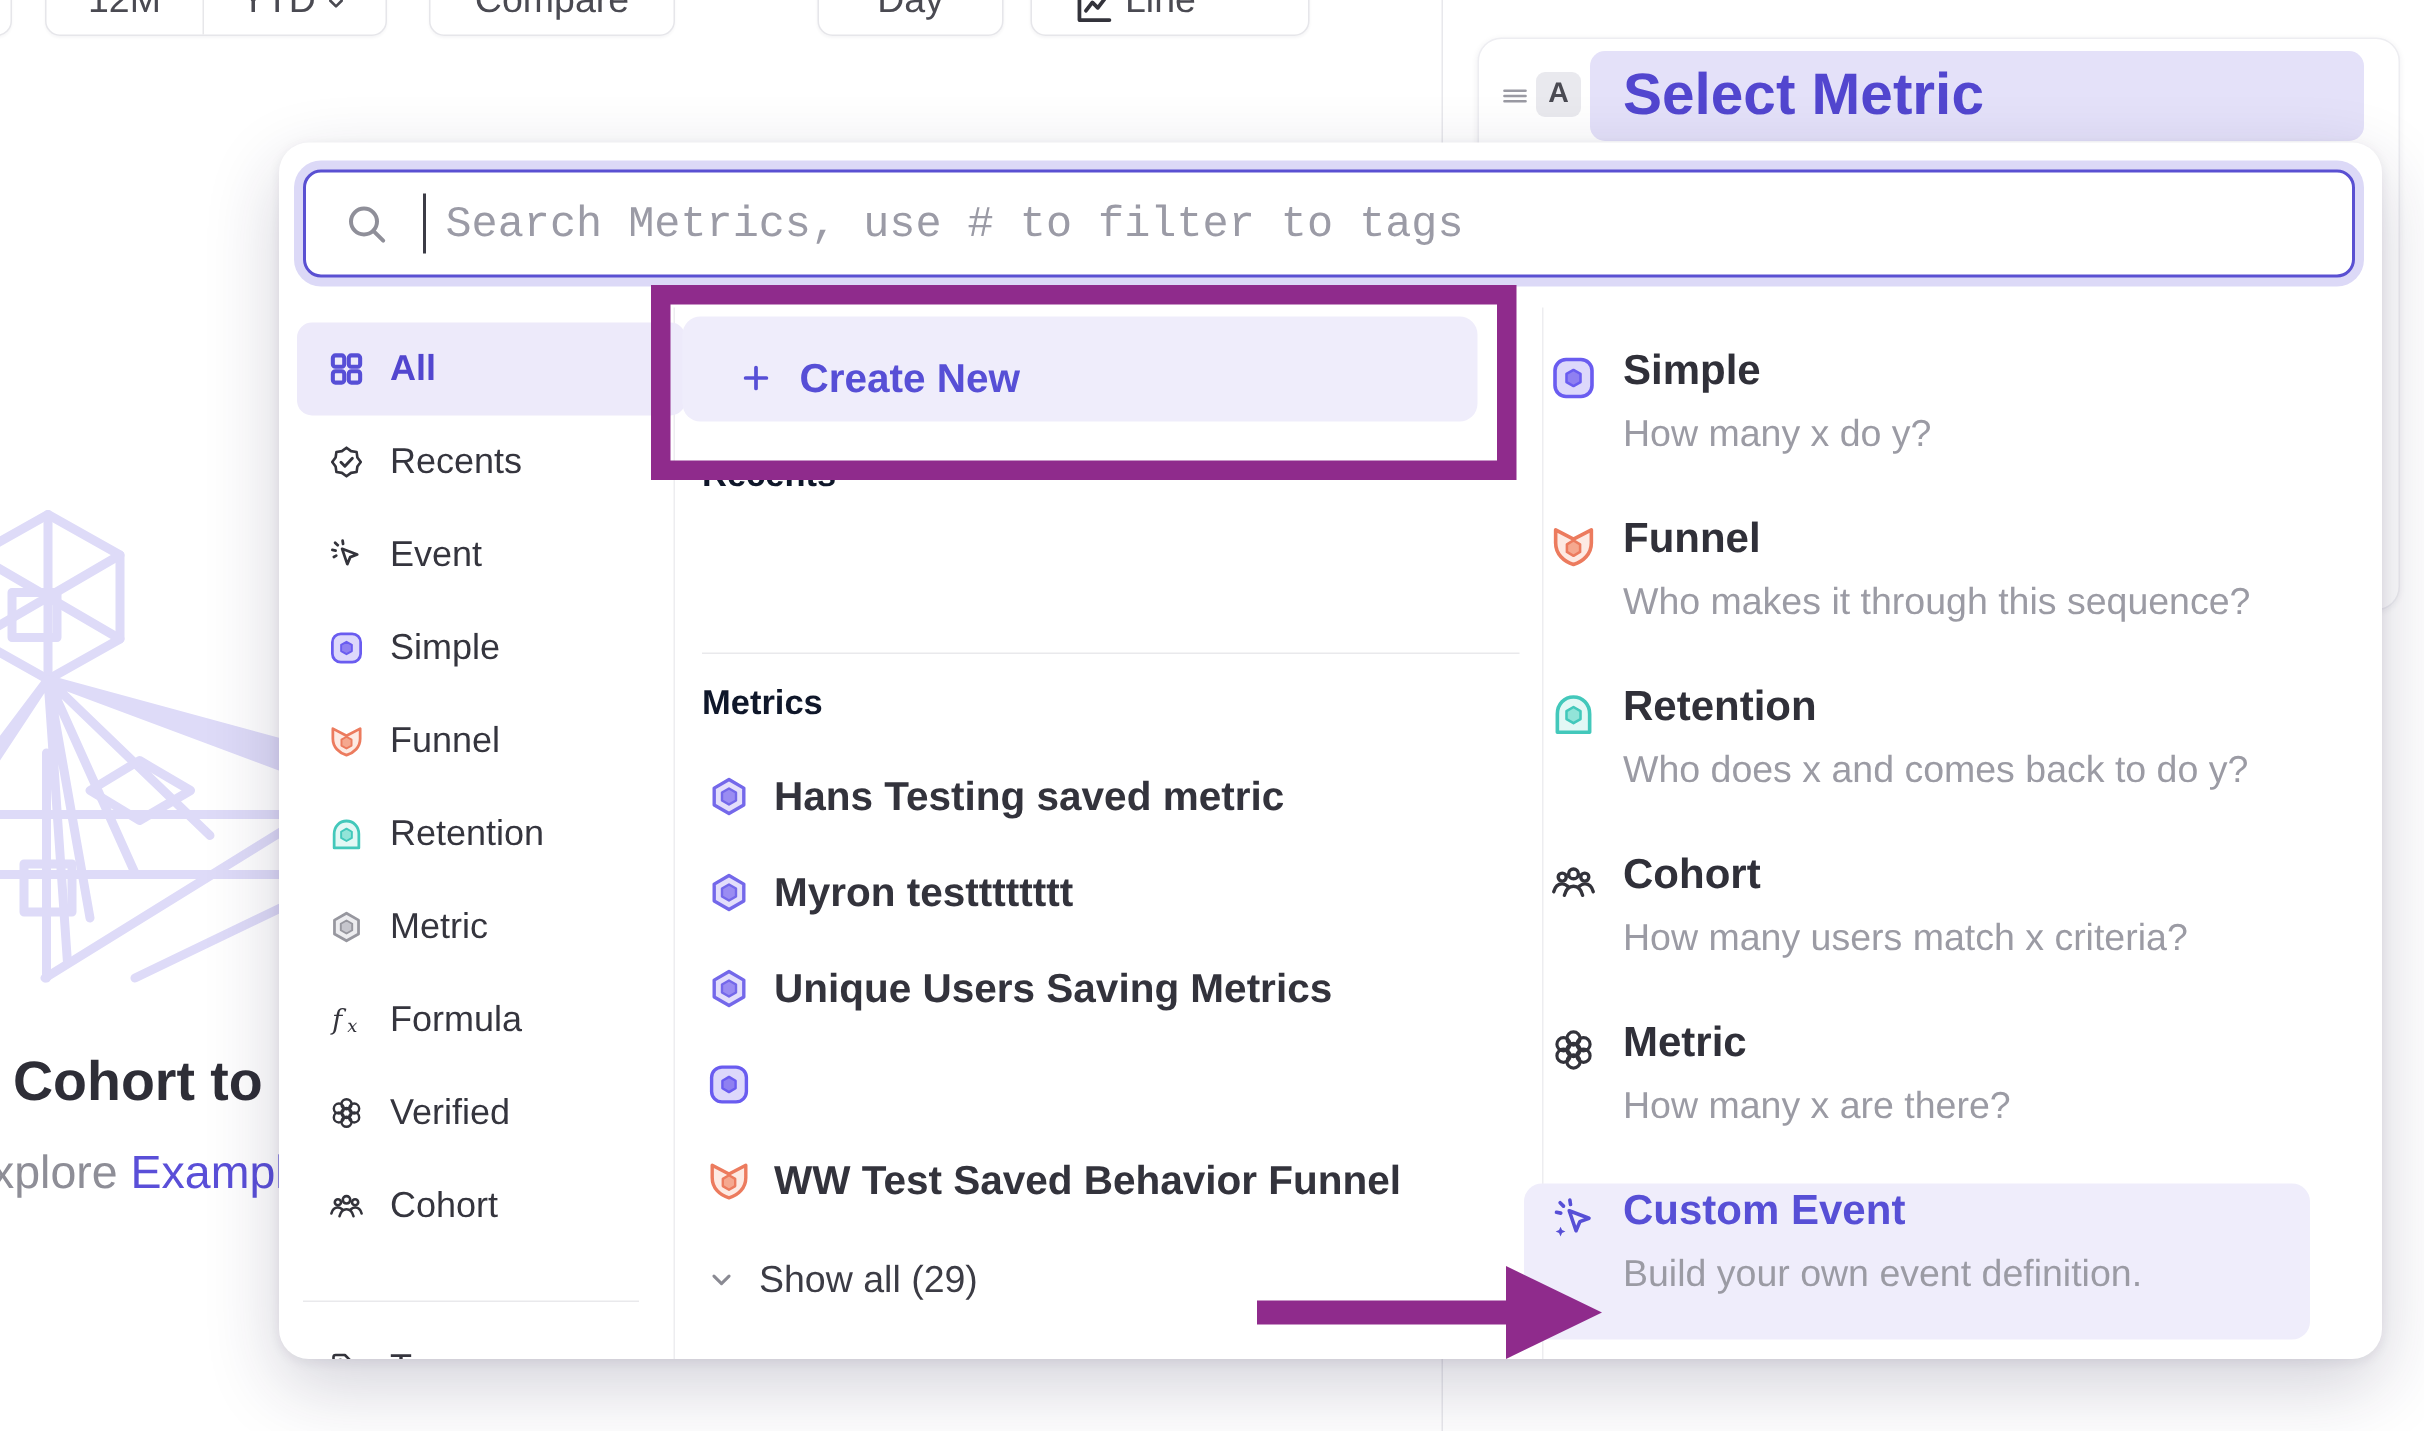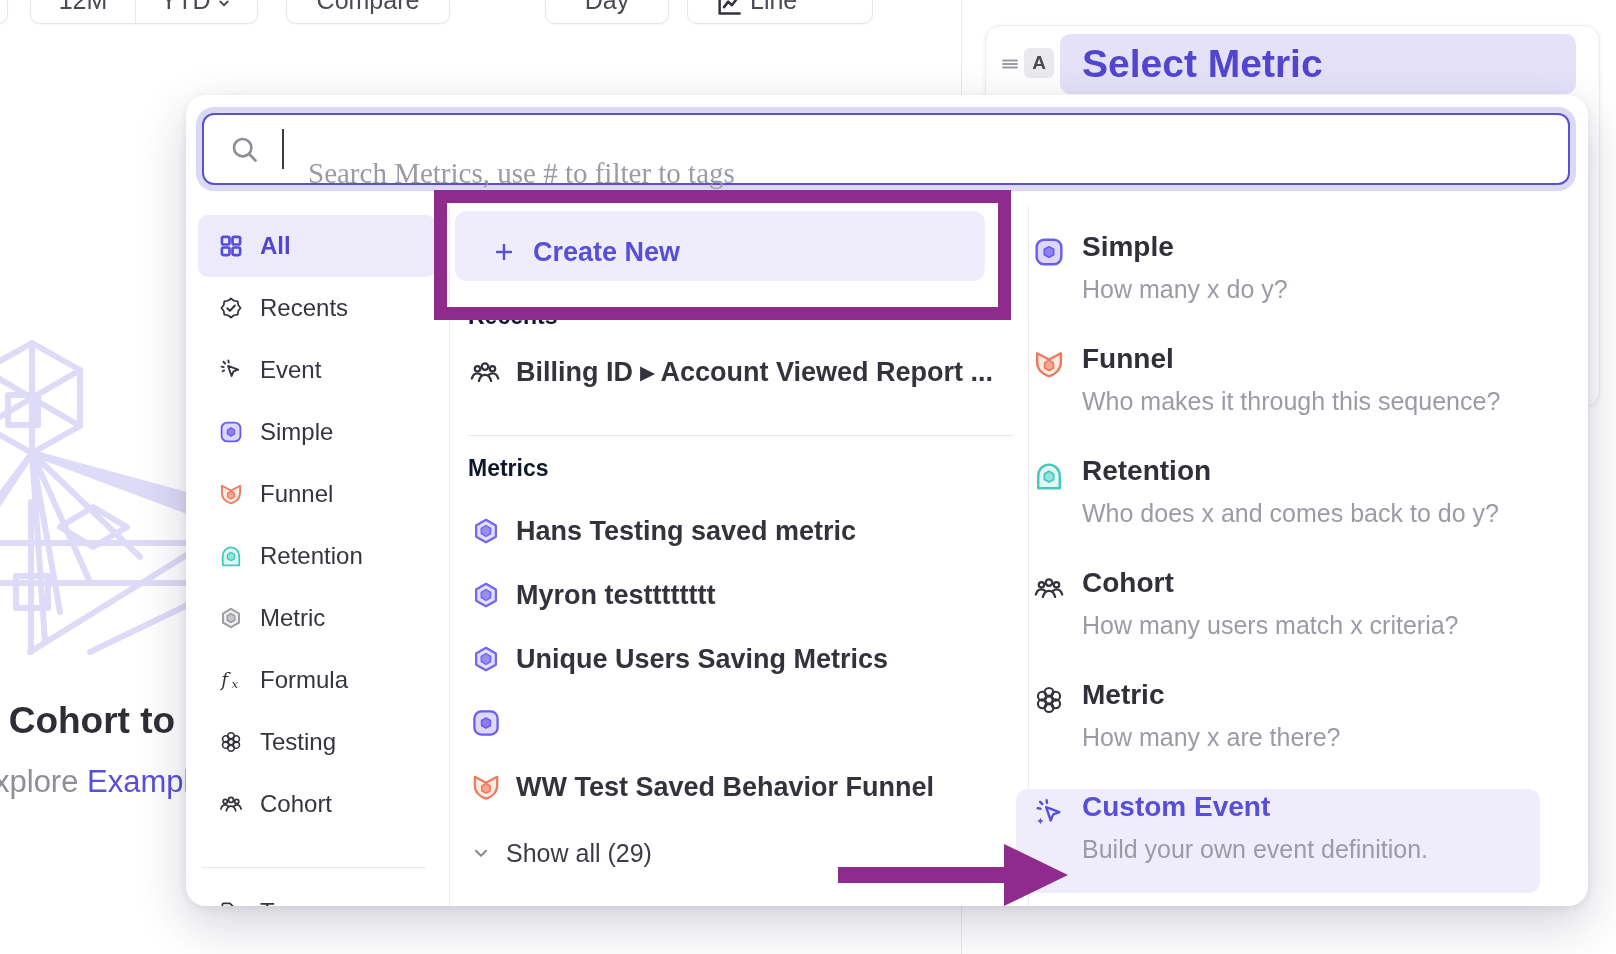--- a/index.html
+++ b/index.html
@@ -50,22 +50,22 @@
   
   .panel{position:absolute;left:186px;top:95px;width:1402px;height:811px;background:#fff;
     border-radius:20px;box-shadow:0 18px 50px rgba(35,30,70,.20),0 2px 8px rgba(35,30,70,.08);
     z-index:10;overflow:hidden;}
 
   .search-ring{position:absolute;left:10px;top:12px;width:1380px;height:84px;background:#dcd9f7;border-radius:18px;}
   .search-box{position:absolute;left:16px;top:18px;width:1368px;height:72px;background:#fff;
     border:2px solid #5a50d2;border-radius:12px;box-sizing:border-box;}
   .search-icon{position:absolute;left:24px;top:18px;width:32px;height:32px;}
   .text-caret{position:absolute;left:78px;top:14px;width:2px;height:40px;background:#3c3c46;}
-  .search-input{position:absolute;left:104px;top:0;width:1240px;height:100%;border:none;outline:none;
-    font-size:29px;color:#3c3c46;font-family:Liberation Serif, serif;background:transparent;padding:0;margin-top:24px;}
+  .search-input{position:absolute;left:93px;top:0;width:1240px;height:100%;border:none;outline:none;
+    font-size:29px;color:#3c3c46;font-family:Liberation Mono, monospace;background:transparent;padding:0;}
   .search-input::placeholder{color:#9b9ba6;}
 
   .col-div{position:absolute;top:110px;bottom:0;width:1px;background:#ededf0;}
   #cd1{left:263px;} #cd2{left:842px;}
 
   .side-item{position:absolute;left:12px;width:238px;height:62px;border-radius:10px;cursor:pointer;}
   .side-item.selected{background:#edeafa;}
   .side-ic{position:absolute;left:20px;top:18px;width:26px;height:26px;}
   .side-lbl{position:absolute;left:62px;top:0;line-height:62px;font-size:24px;font-weight:500;color:#35353e;white-space:nowrap;}
   .side-item.selected .side-lbl{color:#5246cf;font-weight:600;}
@@ -173,21 +173,21 @@
           </svg>
         </span>
       <span class="text-caret"></span>
       <input class="search-input" value="" placeholder="Search Metrics, use # to filter to tags" style="">
     </div>
 
     <div class="col-div" id="cd1"></div>
     <div class="col-div" id="cd2"></div>
 
     <div id="sidebar">
-        <div class="side-item selected" style="top: 120px;">
+        <div class="side-item selected" style="top: 120px; padding-left: 21px;">
           <span class="icon side-ic">
             <svg viewBox="0 0 24 24" fill="none" stroke="#574fd6" stroke-width="2.5">
               <rect x="3.6" y="3.6" width="7" height="7" rx="1.6"></rect>
               <rect x="13.4" y="3.6" width="7" height="7" rx="1.6"></rect>
               <rect x="3.6" y="13.4" width="7" height="7" rx="1.6"></rect>
               <rect x="13.4" y="13.4" width="7" height="7" rx="1.6"></rect>
             </svg>
           </span>
           <span class="side-lbl">All</span>
         </div>
@@ -262,21 +262,21 @@
             <svg viewBox="0 0 24 24" fill="none" stroke="#33333b" stroke-width="1.5">
               <circle cx="12" cy="12" r="3.1"></circle>
               <circle cx="12" cy="6.6" r="3.1"></circle>
               <circle cx="16.7" cy="9.3" r="3.1"></circle>
               <circle cx="16.7" cy="14.7" r="3.1"></circle>
               <circle cx="12" cy="17.4" r="3.1"></circle>
               <circle cx="7.3" cy="14.7" r="3.1"></circle>
               <circle cx="7.3" cy="9.3" r="3.1"></circle>
             </svg>
           </span>
-          <span class="side-lbl">Testing</span>
+          <span class="side-lbl">Verified</span>
         </div>
         <div class="side-item" style="top: 678px;">
           <span class="icon side-ic">
             <svg viewBox="0 0 24 24" fill="none" stroke="#33333b" stroke-width="1.6" stroke-linecap="round">
               <circle cx="6.7" cy="9.7" r="1.9"></circle>
               <circle cx="17.3" cy="9.7" r="1.9"></circle>
               <circle cx="12" cy="8.2" r="2.3"></circle>
               <path d="M2.7 16.6c.6-2.3 2.1-3.7 3.9-3.7 1 0 1.9.4 2.7 1.1"></path>
               <path d="M21.3 16.6c-.6-2.3-2.1-3.7-3.9-3.7-1 0-1.9.4-2.7 1.1"></path>
               <path d="M7.7 18.3c.7-2.8 2.3-4.3 4.3-4.3s3.6 1.5 4.3 4.3"></path>
@@ -300,33 +300,20 @@
       <span class="icon create-ic">
           <svg viewBox="0 0 24 24" fill="none" stroke="#574fd6" stroke-width="2.3" stroke-linecap="round">
             <path d="M12 5.6v12.8M5.6 12h12.8"></path>
           </svg>
         </span>
       <span class="create-lbl">Create New</span>
     </div>
 
     <div class="sec-header" id="recents-h">Recents</div>
 
-    <div class="recent-item">
-      <span class="icon recent-ic">
-          <svg viewBox="0 0 24 24" fill="none" stroke="#33333b" stroke-width="1.6" stroke-linecap="round">
-            <circle cx="6.7" cy="9.7" r="1.9"></circle>
-            <circle cx="17.3" cy="9.7" r="1.9"></circle>
-            <circle cx="12" cy="8.2" r="2.3"></circle>
-            <path d="M2.7 16.6c.6-2.3 2.1-3.7 3.9-3.7 1 0 1.9.4 2.7 1.1"></path>
-            <path d="M21.3 16.6c-.6-2.3-2.1-3.7-3.9-3.7-1 0-1.9.4-2.7 1.1"></path>
-            <path d="M7.7 18.3c.7-2.8 2.3-4.3 4.3-4.3s3.6 1.5 4.3 4.3"></path>
-          </svg>
-        </span>
-      <span class="recent-lbl">Billing ID ▸ Account Viewed Report ...</span>
-    </div>
 
     <div class="mid-divider"></div>
 
     <div class="sec-header" id="metrics-h">Metrics</div>
 
     <div id="metric-list">
         <div class="metric-item" style="top: 404px;">
           <span class="icon metric-ic">
             <svg viewBox="0 0 24 24">
               <polygon points="12,3.5 4.6,7.8 4.6,16.3 12,20.5 19.4,16.3 19.4,7.8" fill="#e3defb" stroke="#7468ea" stroke-width="1.7" stroke-linejoin="round"></polygon>

